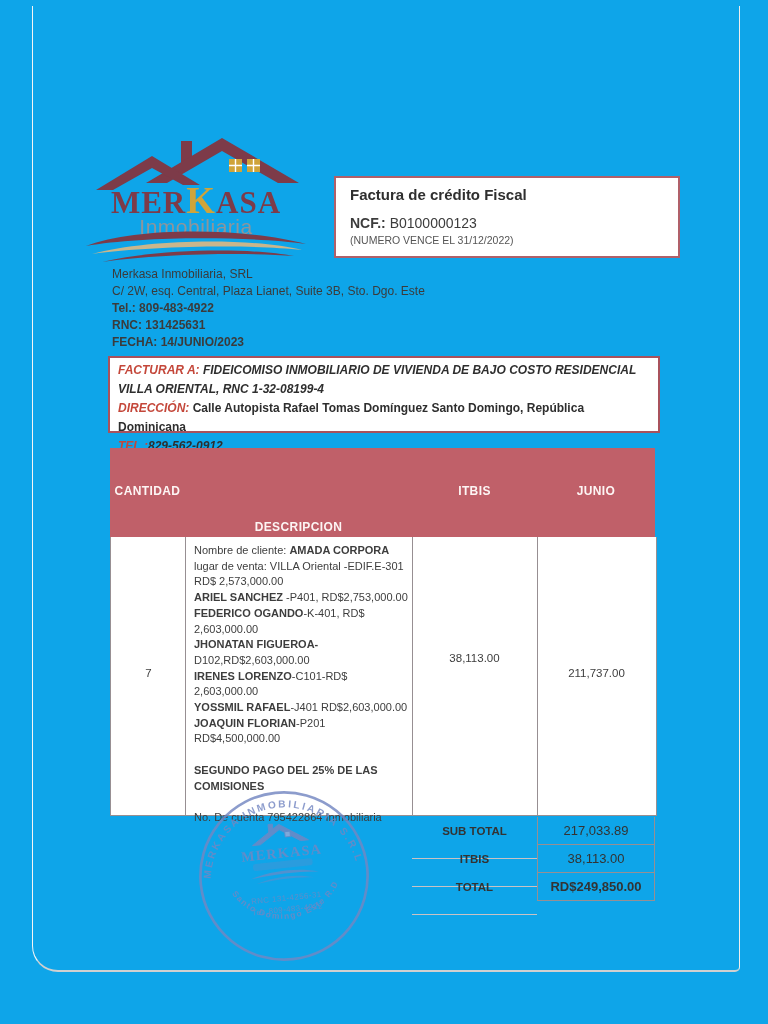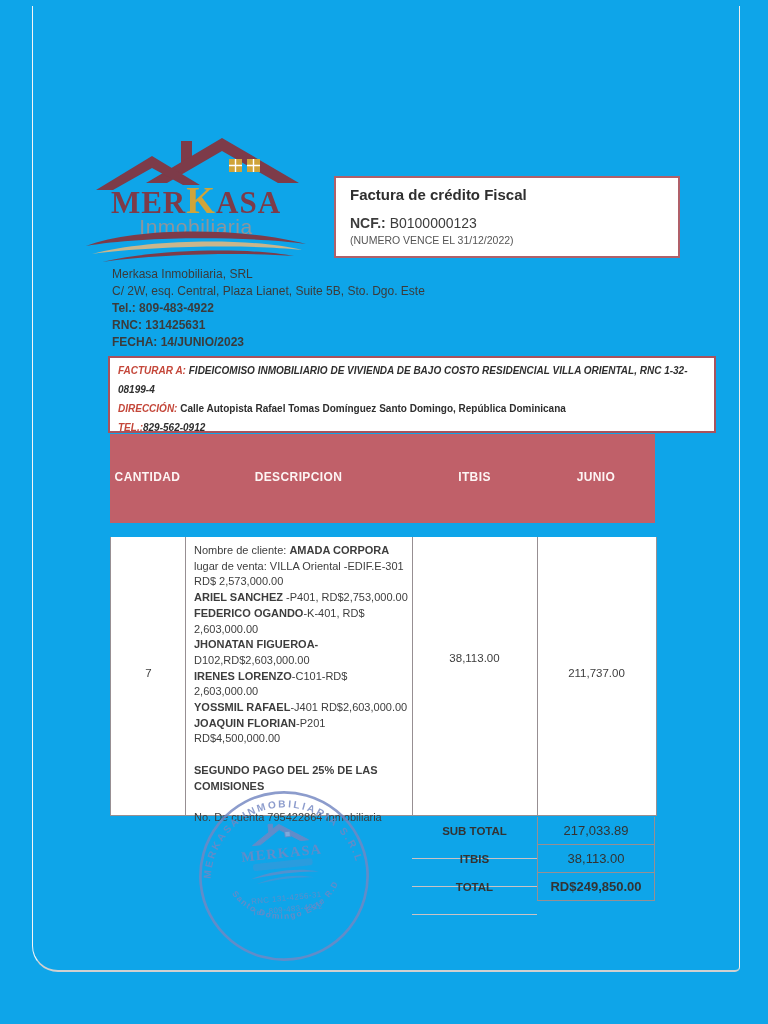--- a/index.html
+++ b/index.html
@@ -17,30 +17,30 @@
     border-bottom:2px solid #d0d0d0;border-bottom-left-radius:26px;border-bottom-right-radius:5px;}
   
   .ncf-box{left:334px;top:176px;width:346px;height:82px;border:2px solid var(--box-border);
     padding:8px 0 0 14px;box-sizing:border-box;background:#fff;}
   .ncf-title{font-size:15px;font-weight:bold;color:#2f2f2f;}
   .ncf-line{font-size:14px;margin-top:12px;color:#3c3c3c;}
   .ncf-note{font-size:10.5px;margin-top:3px;color:#555;}
   
   .company{left:112px;top:266px;width:420px;font-size:12px;line-height:17px;color:#3b3b3b;}
   
-  .billto{left:108px;top:356px;width:608px;height:77px;border:2px solid #a9525c;
-    box-sizing:border-box;padding:3px 8px 0 8px;font-size:10px;line-height:19px;background:#fff;}
+  .billto{left:108px;top:356px;width:552px;height:77px;border:2px solid #a9525c;
+    box-sizing:border-box;padding:3px 8px 0 8px;font-size:12px;line-height:19px;background:#fff;}
   .lbl-red{color:var(--accent-red);font-weight:bold;font-style:italic;}
   .v-bold-ital{font-weight:bold;font-style:italic;color:#2e2e2e;}
   .v-bold{font-weight:bold;color:#2e2e2e;text-align:right;}
   
-  .tbl-header{left:110px;top:434px;width:545px;height:89px;background:var(--header-bg);}
+  .tbl-header{left:110px;top:448px;width:545px;height:89px;background:var(--header-bg);}
   .th{position:absolute;top:36px;color:#fdf5f4;font-size:12px;font-weight:bold;
       letter-spacing:.4px;text-align:center;}
-  .th.c0{left:0;width:75px;} .th.c1{left:75px;width:227px;}
+  .th.c0{left:0;width:75px;} .th.c1{left:75px;width:227px;margin-top:36px;}
   .th.c2{left:302px;width:125px;} .th.c3{left:427px;width:118px;}
   .tbl-body{left:110px;top:537px;width:545px;height:278px;background:#fff;
     border-left:1px solid var(--line);border-right:1px solid var(--line);border-bottom:1px solid var(--line);}
   .vline{position:absolute;top:0;bottom:0;width:1px;background:var(--line);}
   .desc-wrap{position:absolute;left:83px;top:6px;width:215px;font-size:11px;line-height:15.7px;color:#3d3d3d;}
   .cell-center{position:absolute;font-size:11.5px;color:#3d3d3d;text-align:center;}
   
   .tot-label{left:522px;width:135px;height:42px;line-height:28px;text-align:center;
     font-size:11.5px;font-weight:bold;color:#333;box-sizing:border-box;border-bottom:1px solid #c9c2c4;}
   .tot-value{left:537px;width:118px;height:28px;line-height:28px;text-align:center;font-size:13px;
@@ -85,21 +85,21 @@
   <div class="abs ncf-box">
     <div class="ncf-title">Factura de crédito Fiscal</div>
     <div class="ncf-line">
       <span class="b">NCF.:</span><span> B0100000123</span>
     </div>
     <div class="ncf-note">(NUMERO VENCE EL 31/12/2022)</div>
   </div>
 
   <div class="abs company">
     <div>Merkasa Inmobiliaria, SRL</div>
-    <div>C/ 2W, esq. Central, Plaza Lianet, Suite 5B, Sto. Dgo. Este</div>
+    <div>C/ 2W, esq. Central, Plaza Lianet, Suite 3B, Sto. Dgo. Este</div>
     <div class="b">Tel.: 809-483-4922</div>
     <div class="b">RNC: 131425631</div>
     <div class="b">FECHA: 14/JUNIO/2023</div>
   </div>
 
   <div class="abs billto">
     <div>
       <span class="lbl-red">FACTURAR A:</span><span class="v-bold-ital"> FIDEICOMISO INMOBILIARIO DE VIVIENDA DE BAJO COSTO RESIDENCIAL VILLA ORIENTAL, RNC 1-32-08199-4</span>
     </div>
     <div>

